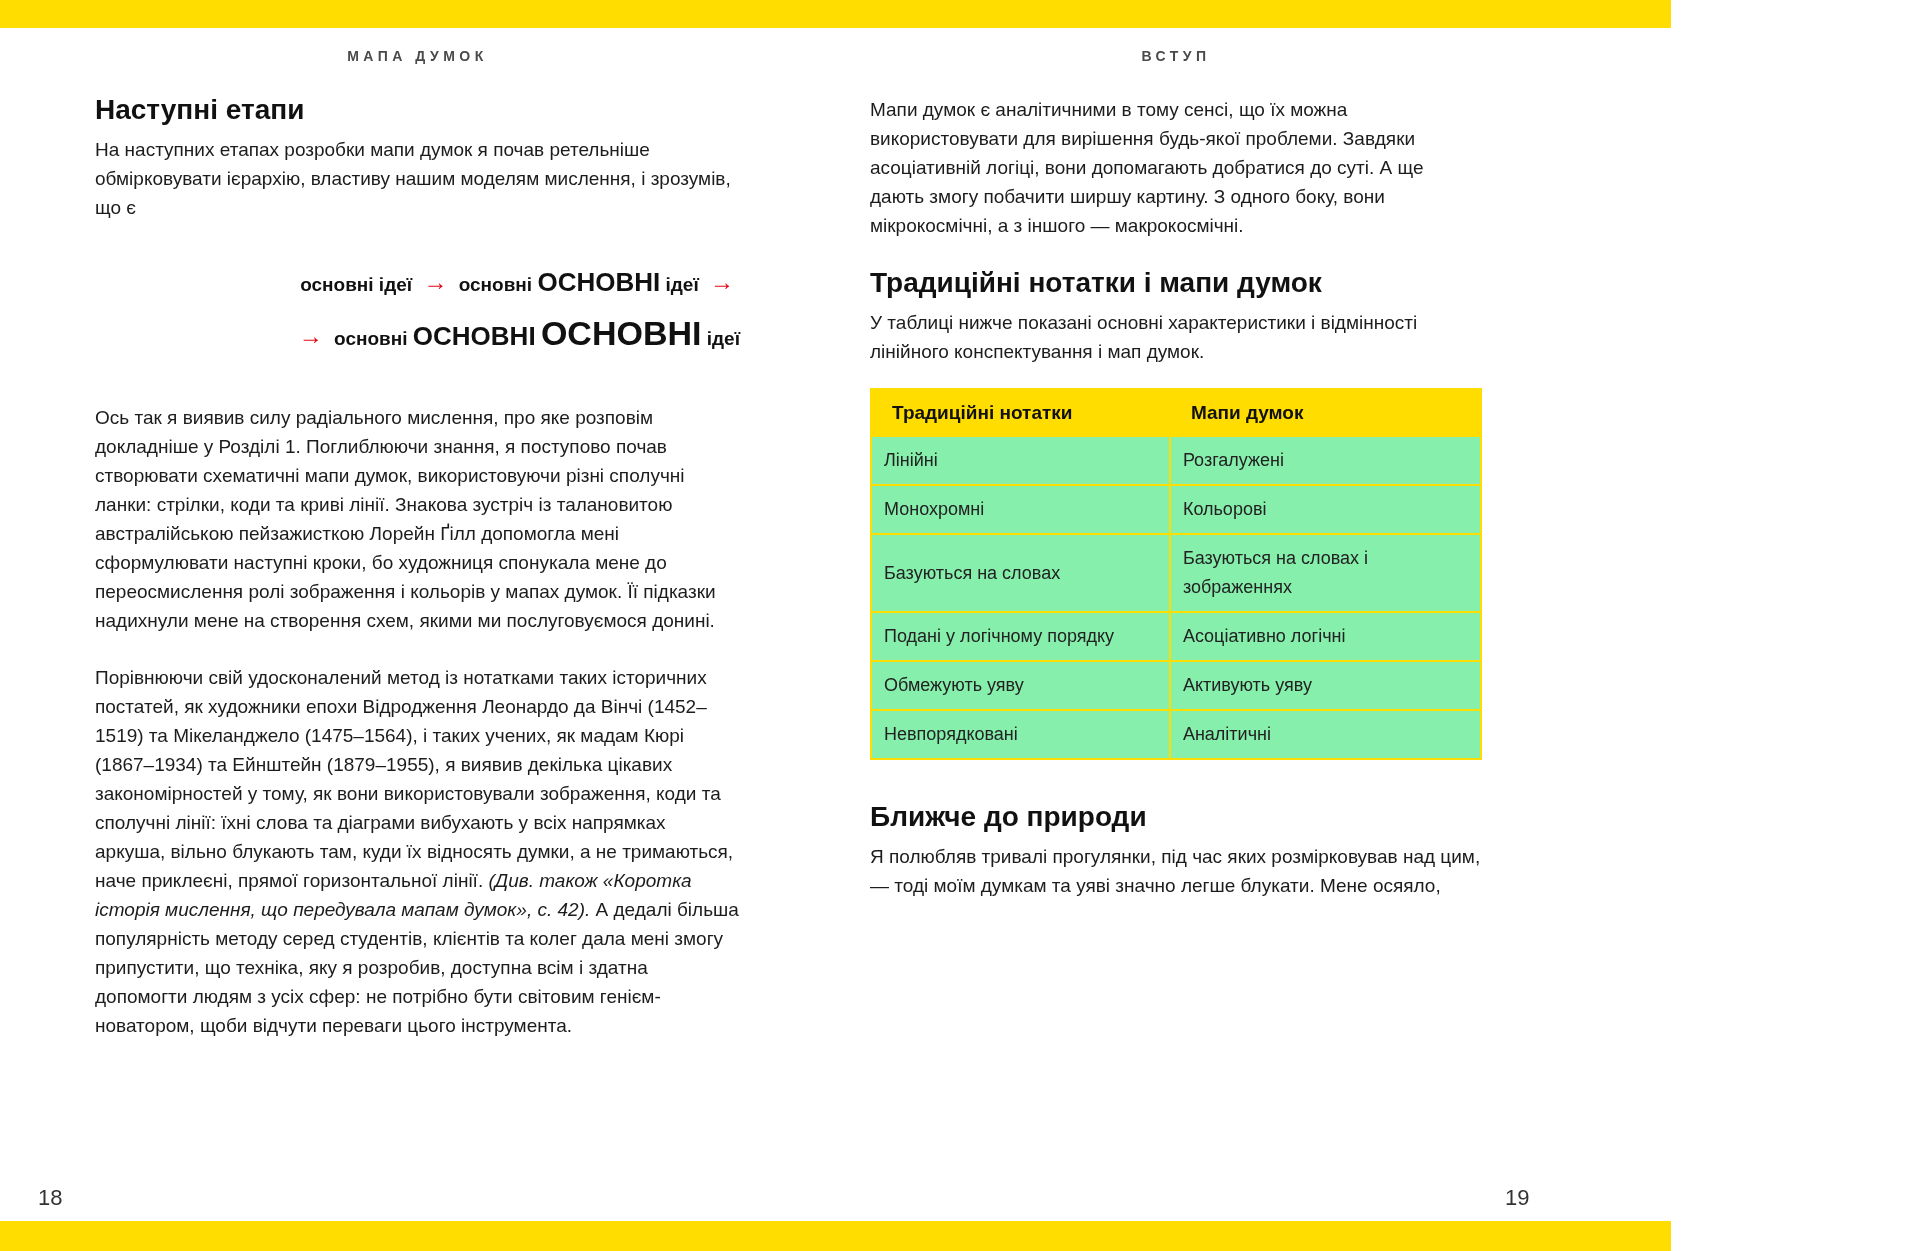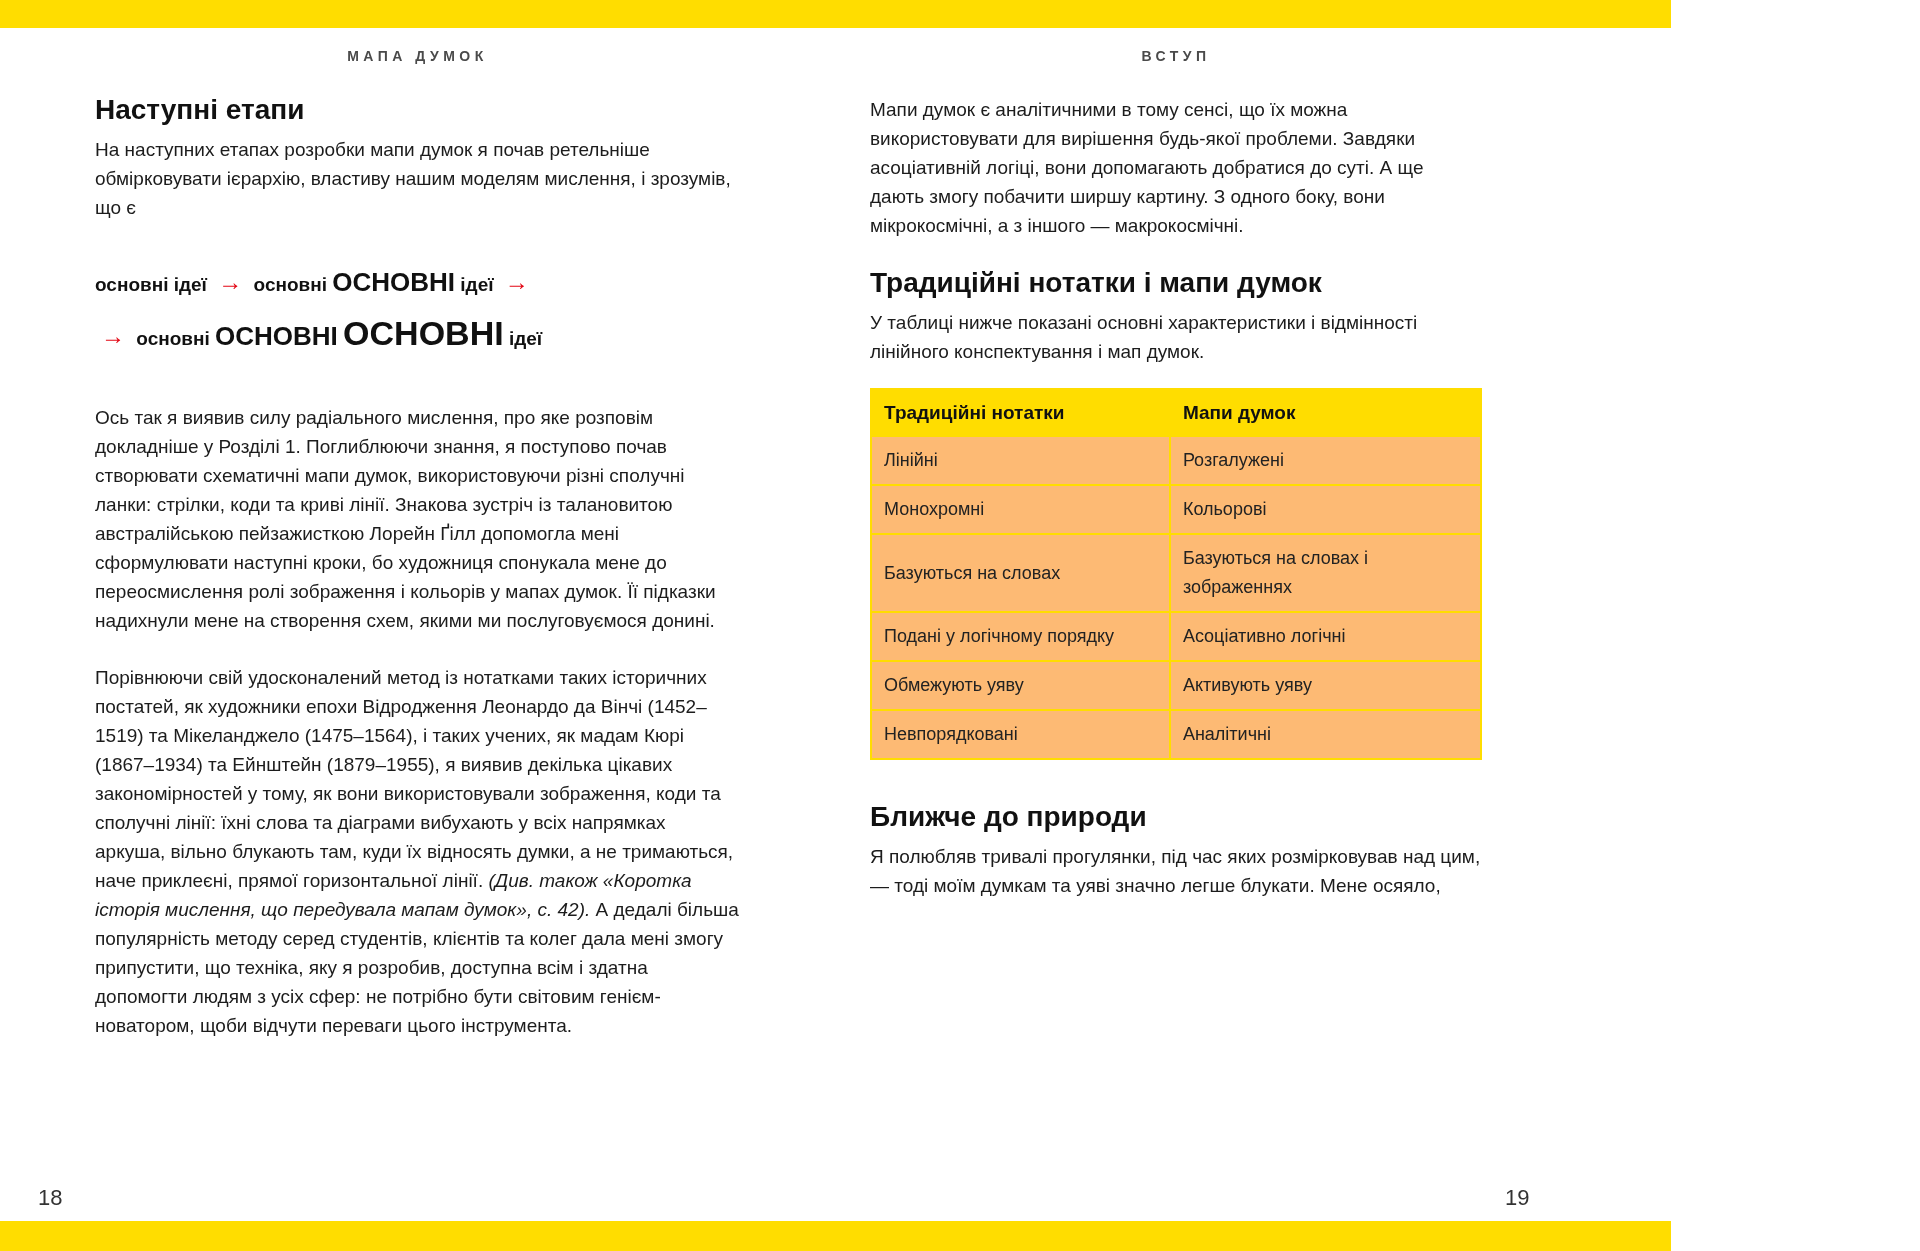--- a/index.html
+++ b/index.html
@@ -48,21 +48,21 @@
     line-height: 30px;
     font-weight: 700;
     color: #111111;
     margin: 0 0 10px 0;
   }
   .para { margin: 0 0 28px 0; }
   .para:last-child { margin-bottom: 0; }
   .italic { font-style: italic; }
 
   .feature-line {
-    text-align: left;
+    text-align: right;
     font-weight: 700;
     color: #111111;
     margin: 40px 0 44px 0;
   }
   .feature-row { display: block; margin: 8px 0; line-height: 40px; }
   .w-s { font-size: 19px; }
   .w-m { font-size: 26px; }
   .w-l { font-size: 34px; }
   .arrow {
     color: #E30613;
@@ -78,25 +78,25 @@
     width: 100%;
     margin: 22px 0 42px 0;
   }
   table.compare th {
     background: #FFDD00;
     border: 2px solid #FFDD00;
     text-align: left;
     font-size: 19px;
     font-weight: 700;
     color: #111111;
-    padding: 8px 12px;
+    padding: 8px 20px;
   }
   table.compare td {
     border: 2px solid #FFDD00;
-    background: #fdba74;
+    background: #86efac;
     font-size: 18px;
     color: #222222;
     padding: 9px 12px;
   }
   table.compare th:first-child,
   table.compare td:first-child { width: 49%; }
 
   .page-num {
     position: absolute;
     top: 1185px;

